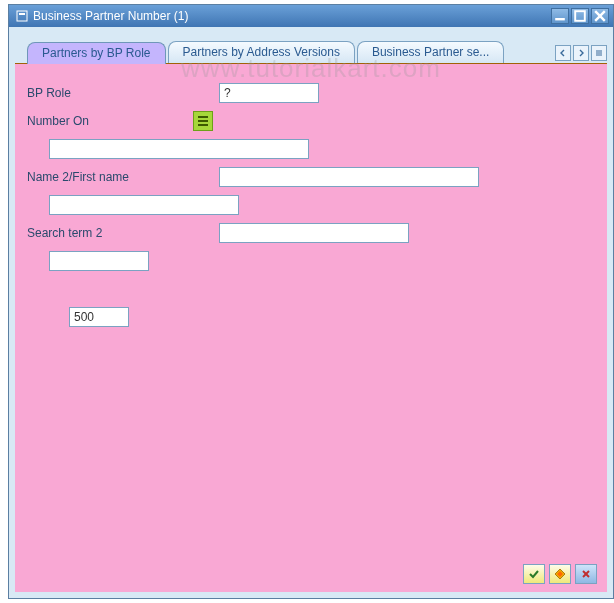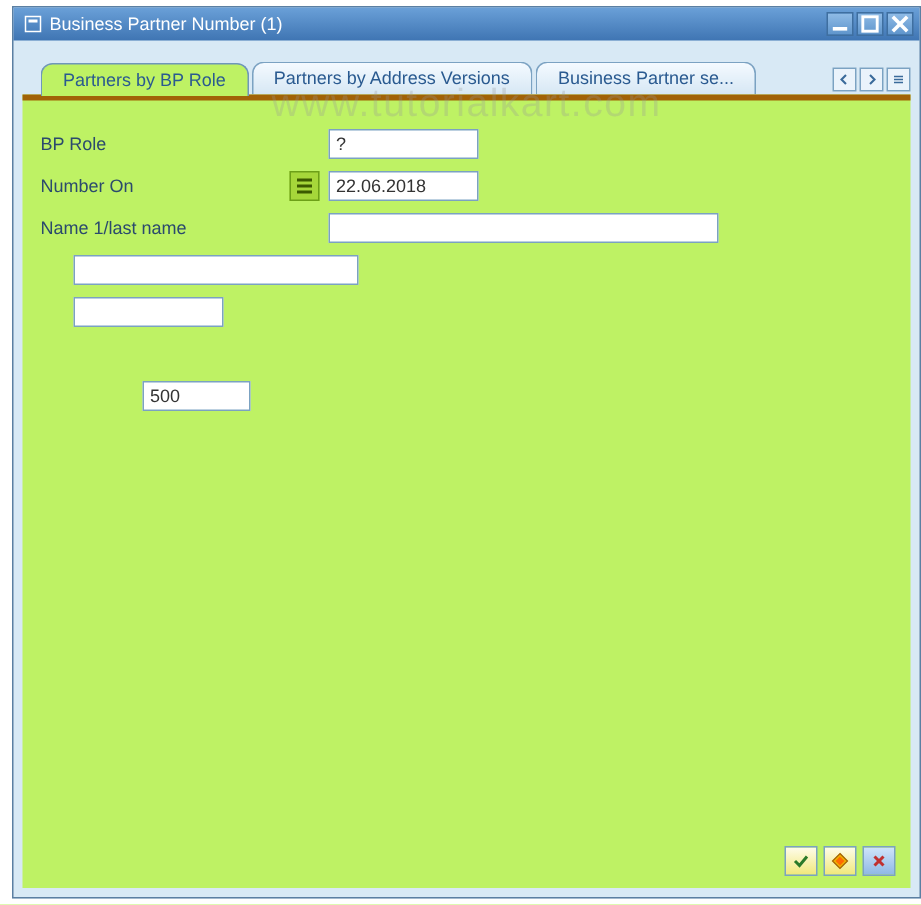--- a/index.html
+++ b/index.html
@@ -56,43 +56,43 @@
     border-bottom:none;
     border-radius: 8px 8px 0 0;
     background: linear-gradient(#f4faff, #d6e7f4);
     color:#2a5a90;
     margin-right:2px;
     font-size:12px;
     cursor:pointer;
     white-space:nowrap;
   }
   .tab.active {
-    background:#bef264;
+    background:#c4b5fd;
     border-color:#6f97b9;
     position:relative; top:1px;
     z-index:2;
   }
   .tab-nav {
     margin-left:auto;
     display:flex; gap:2px;
     padding-bottom:2px;
   }
   .tab-nav-btn {
     width:16px; height:16px;
     border:1px solid #7ba2c2;
     background:#eaf3fb;
     display:flex; align-items:center; justify-content:center;
     cursor:pointer;
   }
   .tab-nav-btn svg { width:8px; height:8px; }
   .content {
     flex:1;
-    border-top:4px solid #a16207;
+    border-top:1px solid #a16207;
     margin:0 6px 6px 6px;
-    background:#bef264;
+    background:#f9a8d4;
     padding: 16px 8px 8px 8px;
     position:relative;
   }
   .form-row {
     display:flex; align-items:center;
     height:26px;
     margin-bottom:2px;
   }
   .form-row label {
     width:170px;
@@ -113,21 +113,21 @@
     height:20px;
     border:1px solid #7ba2c2;
     background:#fff;
     font-size:12px;
     padding:0 4px;
     color:#333;
   }
   .w-sm { width:100px; }
   .w-md { width:190px; }
   .w-lg { width:260px; }
-  .w-xs { width:72px;margin-left:26px; }
+  .w-xs { width:60px; }
   .spacer { height:28px; }
   .footer {
     position:absolute;
     right:10px; bottom:8px;
     display:flex; gap:4px;
   }
   .ftr-btn {
     width:22px; height:20px;
     border:1px solid #7ba2c2;
     background: linear-gradient(#fefcea, #f0e87a);
@@ -213,35 +213,43 @@
       <label>BP Role</label>
       <span style="width:26px"></span>
       <input type="text" class="w-sm" value="?" style="">
     </div>
 
     <div class="form-row">
       <label>Number On</label>
       <div class="date-btn">
           <div class="line"></div>
         </div>
-      <input type="text" class="w-sm" value="22.06.2018" style="">
-    </div>
-
-    <div class="form-row">
-      <label>Name 1/last name</label>
+    </div>
+
+    <div class="form-row">
       <span style="width:26px"></span>
       <input type="text" class="w-lg" value="" style="">
     </div>
 
+    <div class="form-row">
+      <label>Name 2/First name</label>
+      <span style="width:26px"></span>
+      <input type="text" class="w-lg" value="" style="">
+    </div>
 
     <div class="form-row">
       <span style="width:26px"></span>
       <input type="text" class="w-md" value="" style="">
     </div>
 
+    <div class="form-row">
+      <label>Search term 2</label>
+      <span style="width:26px"></span>
+      <input type="text" class="w-md" value="" style="">
+    </div>
 
     <div class="form-row">
       <span style="width:26px"></span>
       <input type="text" class="w-sm" value="" style="">
     </div>
 
     <div class="spacer"></div>
 
     <div class="form-row">
       <span style="width:46px"></span>

